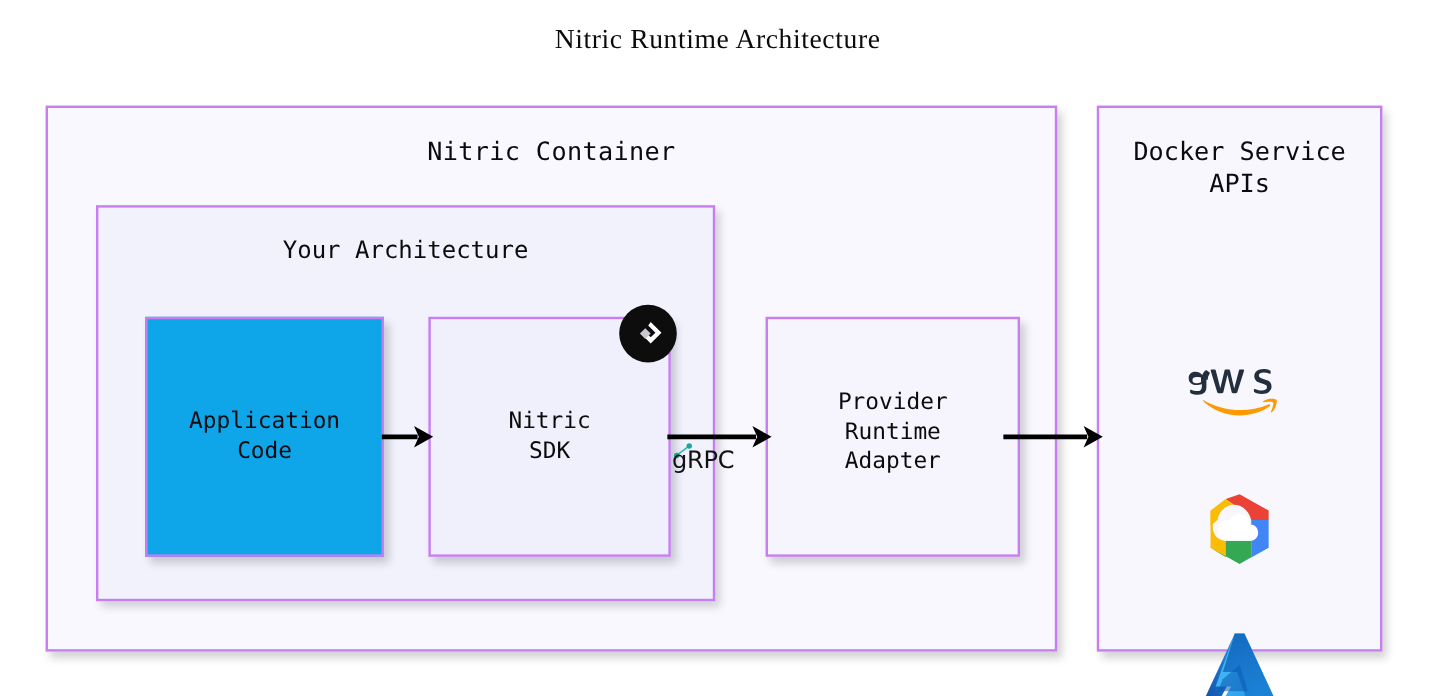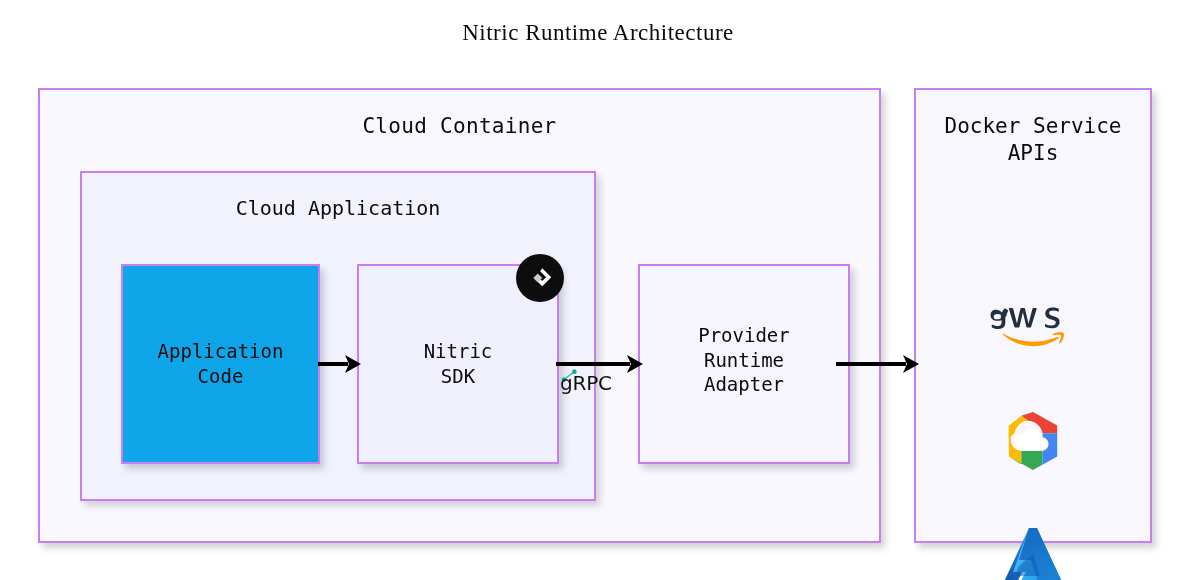--- a/index.html
+++ b/index.html
@@ -190,25 +190,25 @@
   #logo-azure{ top: 425px; height: 84px; }
 </style>
 </head>
 <body>
 
 <div class="stage">
 
   <div class="title">Nitric Runtime Architecture</div>
 
   <div class="box" id="docker-container">
-    <div class="box-label">Cloud Container</div>
+    <div class="box-label">Nitric Container</div>
   </div>
 
   <div class="box" id="your-application">
-    <div class="box-label">Cloud Application</div>
+    <div class="box-label">Your Architecture</div>
   </div>
 
   <div class="box" id="application-code">
     <div class="box-label">Application
 Code</div>
   </div>
 
   <div class="box" id="nitric-sdk">
     <div class="box-label">Nitric
 SDK</div>

